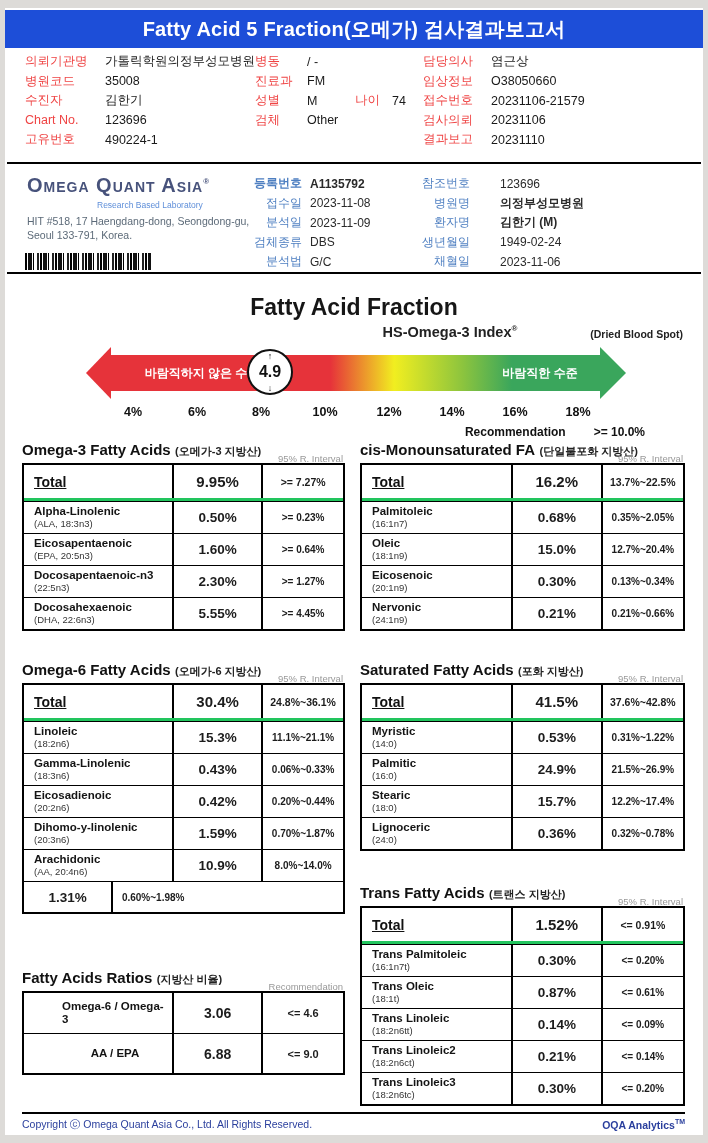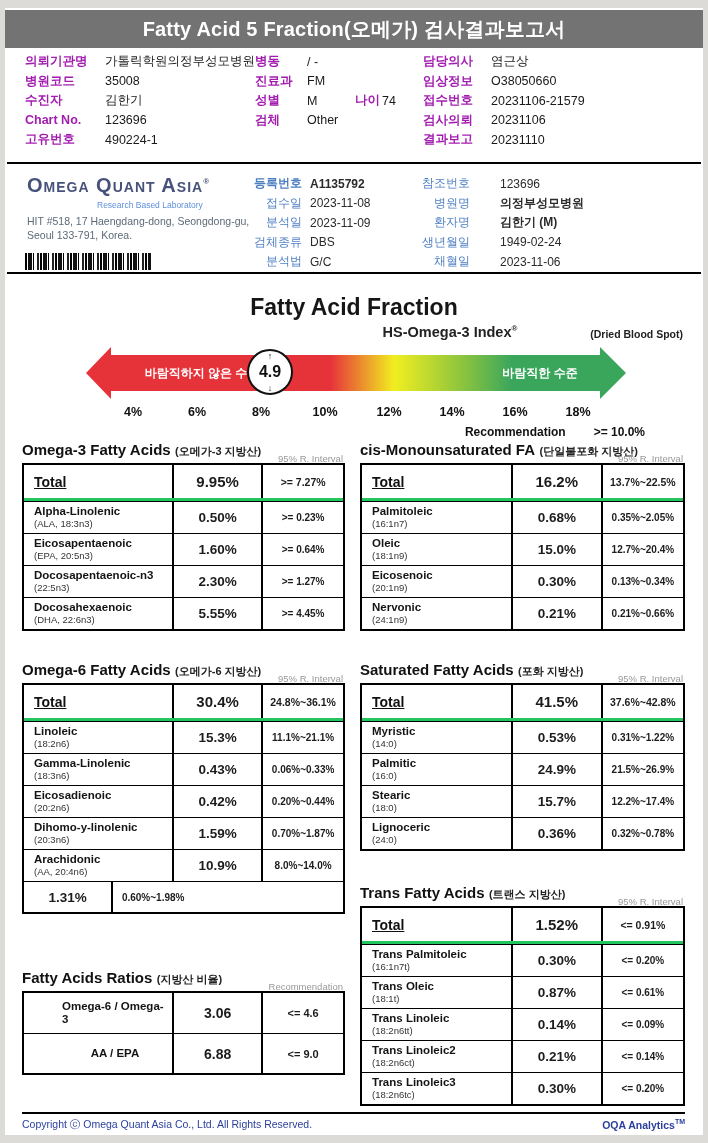--- a/index.html
+++ b/index.html
@@ -1,35 +1,35 @@
 <!DOCTYPE html>
 <html><head>
 <meta charset="utf-8">
 <style>
   * { margin:0; padding:0; box-sizing:border-box; }
   html,body { width:708px; height:1143px; }
   body { background:#dddbd8; font-family:"Liberation Sans", sans-serif; color:#111; position:relative; }
   .page { position:absolute; left:5px; top:8px; width:698px; height:1127px; background:#fff; }
 
   
-  .titlebar { position:absolute; left:0; top:2px; width:698px; height:38px; background:#737373;
+  .titlebar { position:absolute; left:0; top:2px; width:698px; height:38px; background:#1d4ed8;
               display:flex; align-items:center; justify-content:center; }
   .titlebar span { color:#fff; font-weight:bold; font-size:20px; letter-spacing:0.2px; }
 
   
   .kv-col { position:absolute; }
   .kv-row { display:flex; align-items:center; height:19.5px; white-space:nowrap; }
-  .pi .kv-label { font-weight:bold; color:#a21caf; font-size:12.5px; }
+  .pi .kv-label { font-weight:normal; color:#ef4444; font-size:12.5px; }
   .pi .kv-value { font-size:12.5px; color:#1a1a1a; }
   .pi-col1 { left:20px; top:44px; }
   .pi-col1 .kv-label { width:80px; }
   .pi-col2 { left:250px; top:44px; }
   .pi-col2 .kv-label { width:52px; }
   .pi-col2 .kv-value { min-width:48px; }
-  .pi-col2 .kv-label2 { width:auto; margin-right:2px; }
+  .pi-col2 .kv-label2 { width:auto; margin-right:12px; }
   .pi-col3 { left:418px; top:44px; }
   .pi-col3 .kv-label { width:68px; }
 
   .hr-black { position:absolute; left:2px; width:694px; height:2px; background:#000; }
   .hr1 { top:154px; } .hr2 { top:264px; }
 
   
   .logo-name { position:absolute; left:22px; top:166px; font-variant:small-caps; font-weight:bold;
                font-size:20px; letter-spacing:1px; color:#47527b; }
   .logo-name sup { font-size:8px; }

